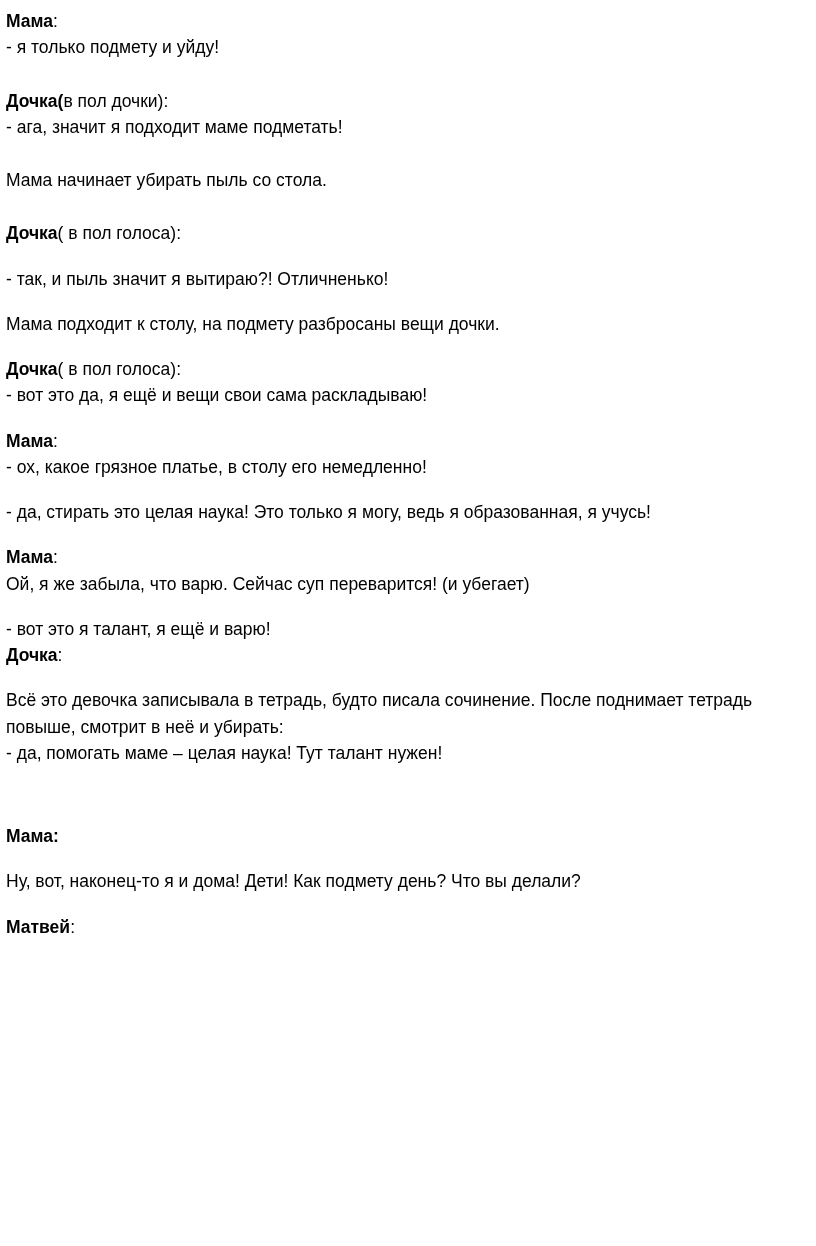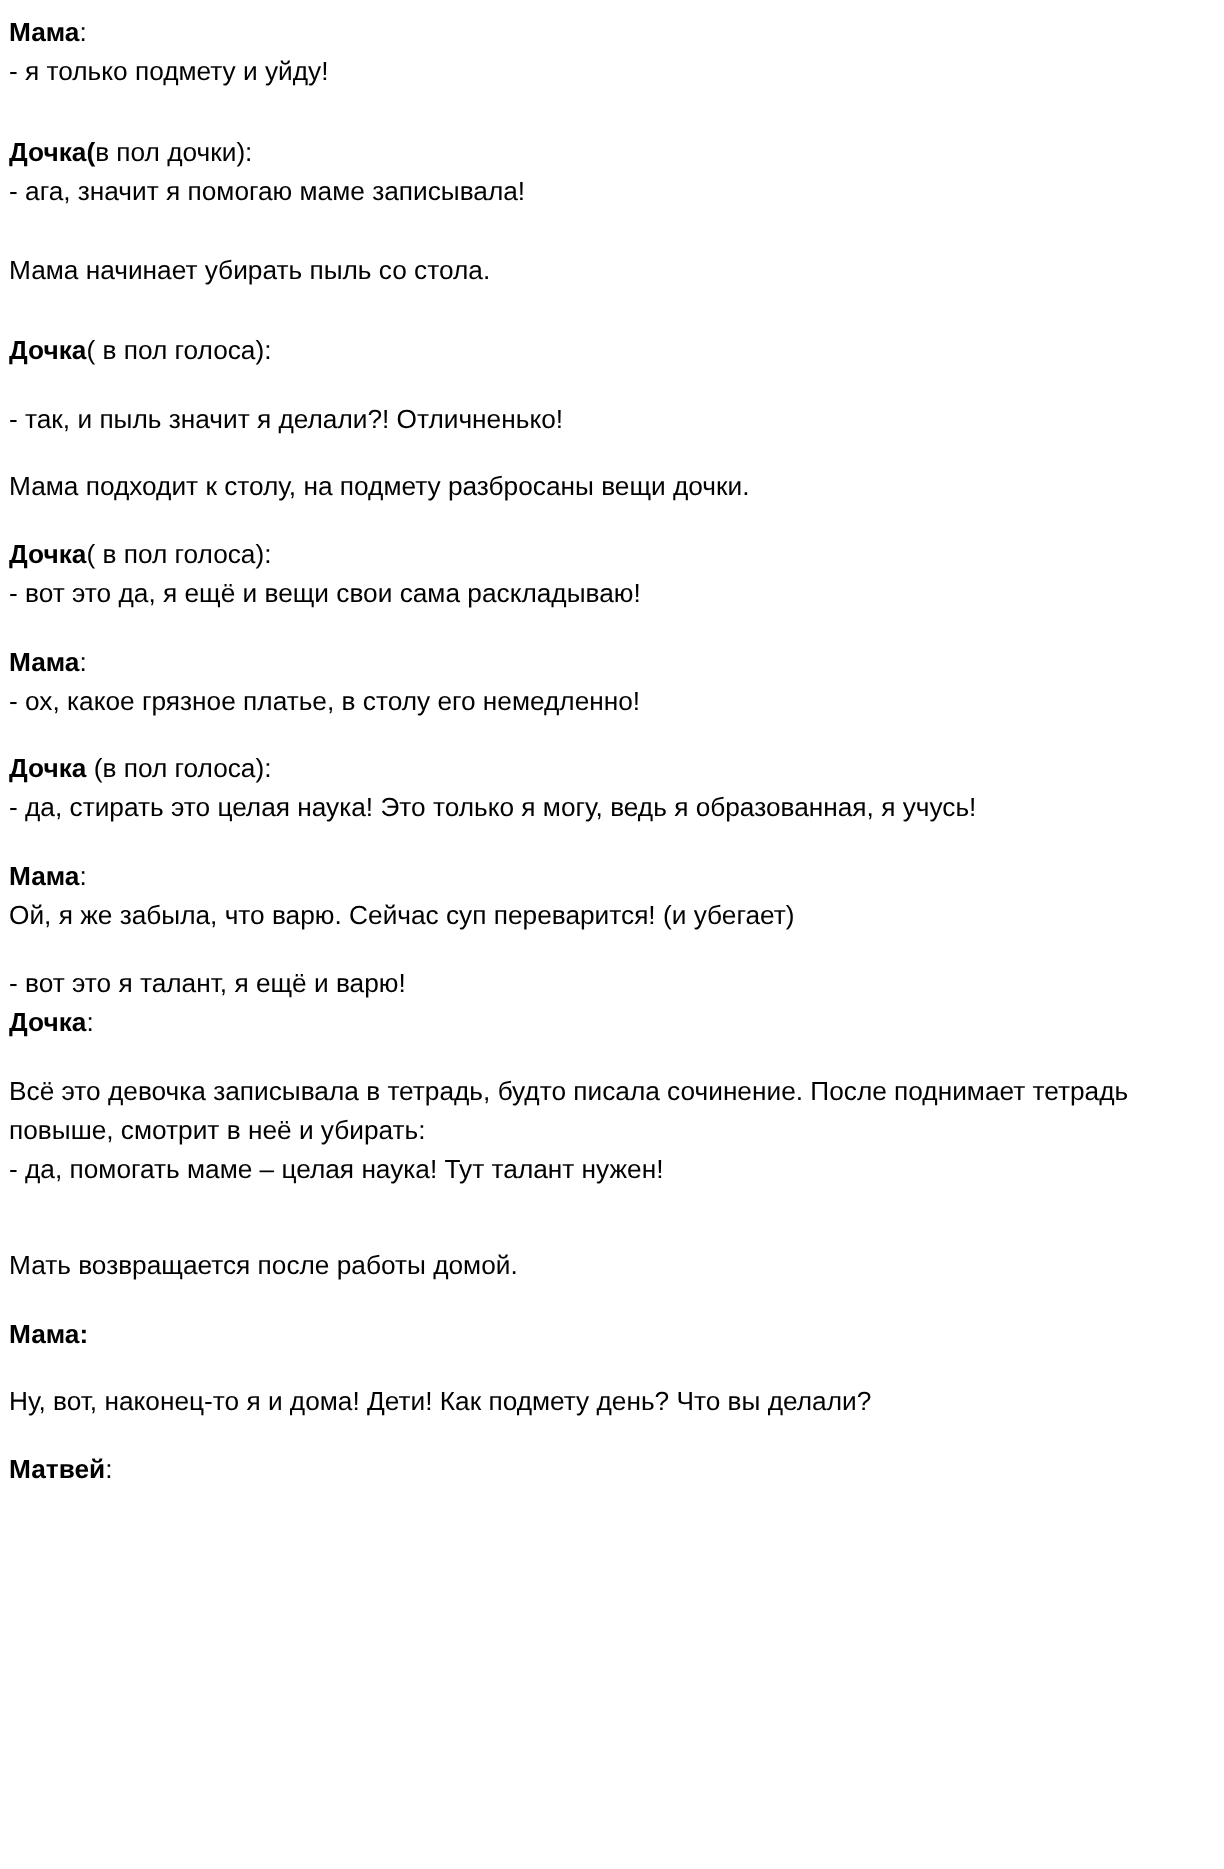--- a/index.html
+++ b/index.html
@@ -36,51 +36,50 @@
 <body>
 
 <div class="page">
 
   <p class="block"><span class="b">Мама</span><span>:</span></p>
   <p class="block"><span>- я только подмету и уйду!</span></p>
 
   <div class="gap-lg"></div>
 
   <p class="block"><span class="b">Дочка(</span><span>в пол дочки):</span></p>
-  <p class="block"><span>- ага, значит я помогаю маме записывала!</span></p>
+  <p class="block"><span>- ага, значит я подходит маме подметать!</span></p>
 
   <div class="gap-lg"></div>
 
   <p class="block"><span>Мама начинает убирать пыль со стола.</span></p>
 
   <div class="gap-lg"></div>
 
   <p class="block"><span class="b">Дочка</span><span>( в пол голоса):</span></p>
 
   <div class="gap-md"></div>
 
-  <p class="block"><span>- так, и пыль значит я делали?! Отличненько!</span></p>
+  <p class="block"><span>- так, и пыль значит я вытираю?! Отличненько!</span></p>
 
   <div class="gap-md"></div>
 
   <p class="block"><span>Мама подходит к столу, на подмету разбросаны вещи дочки.</span></p>
 
   <div class="gap-md"></div>
 
   <p class="block"><span class="b">Дочка</span><span>( в пол голоса):</span></p>
   <p class="block"><span>- вот это да, я ещё и вещи свои сама раскладываю!</span></p>
 
   <div class="gap-md"></div>
 
   <p class="block"><span class="b">Мама</span><span>:</span></p>
   <p class="block"><span>- ох, какое грязное платье, в столу его немедленно!</span></p>
 
   <div class="gap-md"></div>
 
-  <p class="block"><span class="b">Дочка</span><span> (в пол голоса):</span></p>
   <p class="block"><span>- да, стирать это целая наука! Это только я могу, ведь я образованная, я учусь!</span></p>
 
   <div class="gap-md"></div>
 
   <p class="block"><span class="b">Мама</span><span>:</span></p>
   <p class="block"><span>Ой, я же забыла, что варю. Сейчас суп переварится! (и убегает)</span></p>
 
   <div class="gap-md"></div>
 
   <p class="block"><span>- вот это я талант, я ещё и варю!</span></p>
@@ -89,21 +88,20 @@
   <div class="gap-md"></div>
 
   <p class="block"><span>Всё это девочка записывала в тетрадь, будто писала сочинение. После поднимает тетрадь повыше, смотрит в неё и убирать:</span></p>
   <p class="block"><span>- да, помогать маме – целая наука! Тут талант нужен!</span></p>
 
   <div class="gap-md"></div>
 
 
   <div class="gap-md"></div>
 
-  <p class="block"><span>Мать возвращается после работы домой.</span></p>
 
   <div class="gap-md"></div>
 
   <p class="block"><span class="b">Мама:</span></p>
 
   <div class="gap-md"></div>
 
   <p class="block"><span>Ну, вот, наконец-то я и дома! Дети! Как подмету день? Что вы делали?</span></p>
 
   <div class="gap-md"></div>

